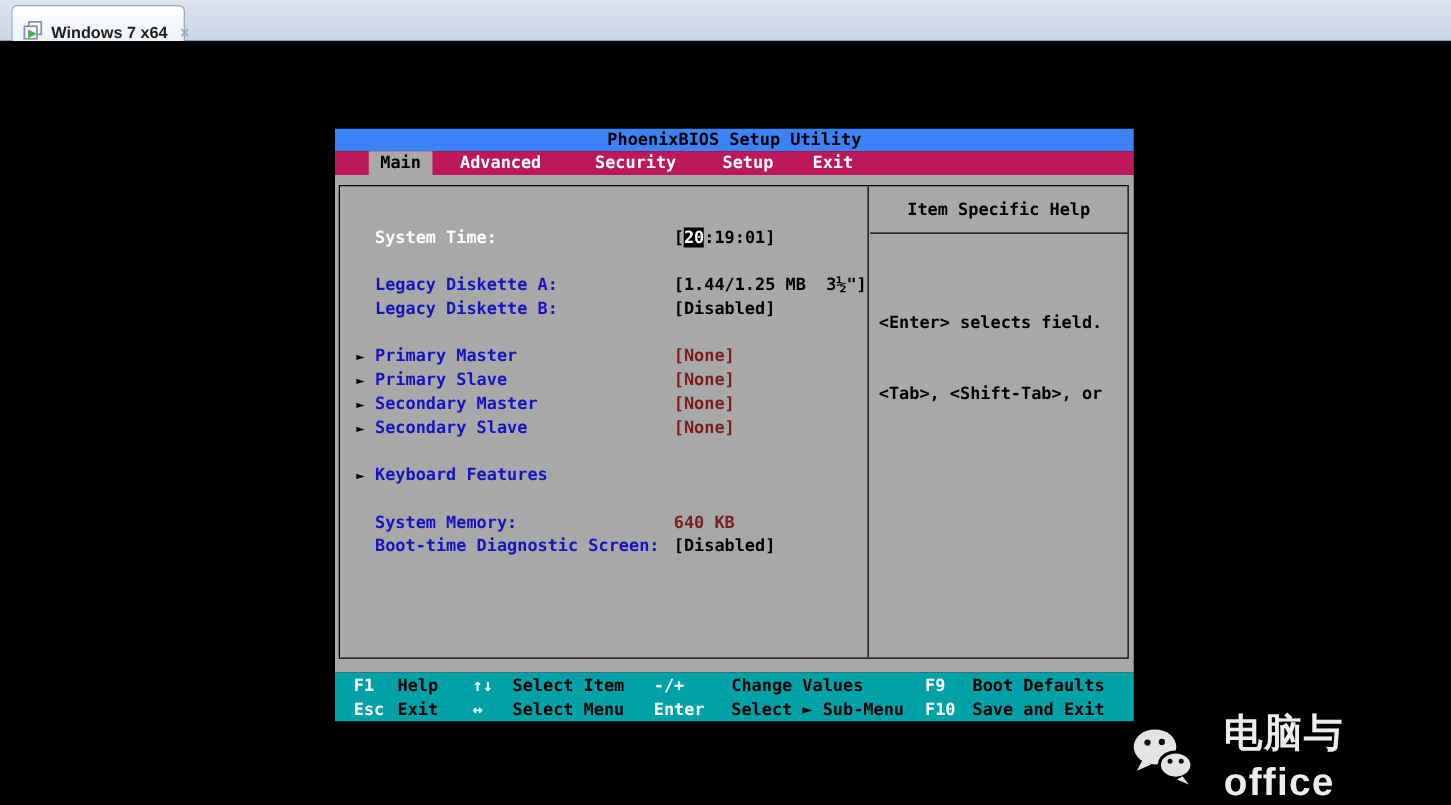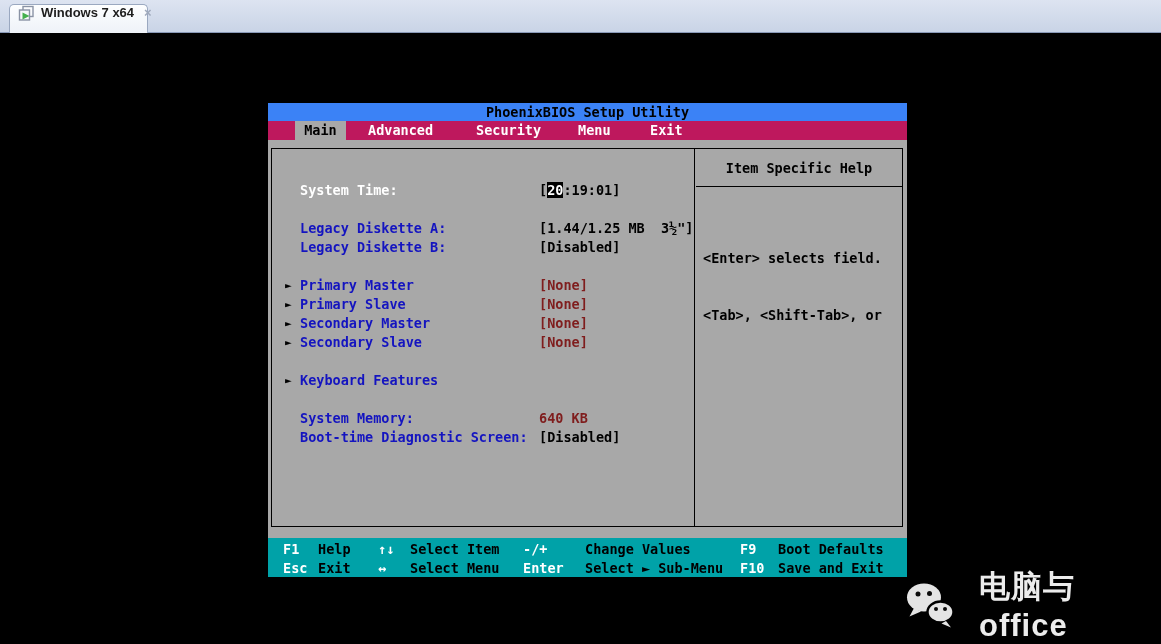--- a/index.html
+++ b/index.html
@@ -6,21 +6,21 @@
   html,body { width:1161px; height:644px; overflow:hidden; background:#000; }
   body { font-family:"DejaVu Sans Mono", monospace; position:relative; }
 
   
   .tab-bar { position:absolute; top:0; left:0; width:1161px; height:33px;
              background:linear-gradient(#dde4f1,#c9d4e6);
              border-bottom:1px solid #8a9ab8; }
   .tab { position:absolute; left:9px; top:4px; width:139px; height:29px;
          background:linear-gradient(#fdfeff,#eef2f8);
          border:1px solid #9aa8c0; border-bottom:none;
-         border-radius:5px 5px 0 0; display:flex; align-items:flex-start;
+         border-radius:5px 5px 0 0; display:flex; align-items:flex-end;
          padding:0 8px; gap:6px; cursor:default; }
   .tab-title { font-family:"Liberation Sans", sans-serif; font-weight:bold;
                font-size:13px; color:#1d1d1d; white-space:nowrap; }
   .tab-close { font-family:"Liberation Sans", sans-serif; font-weight:bold;
                font-size:13px; color:#9fa9bc; margin-left:4px; }
 
   
   .vm-screen { position:absolute; top:33px; left:0; width:1161px; height:611px;
                background:#000; }
 
@@ -103,21 +103,21 @@
 <div class="vm-screen">
 
   <div class="bios">
 
     <div class="bios-title">PhoenixBIOS Setup Utility</div>
 
     <div class="bios-menu">
       <span class="menu-item selected" id="mi0">Main</span>
       <span class="menu-item" id="mi1">Advanced</span>
       <span class="menu-item" id="mi2">Security</span>
-      <span class="menu-item" id="mi3">Menu</span>
+      <span class="menu-item" id="mi3">Setup</span>
       <span class="menu-item" id="mi4">Exit</span>
     </div>
 
     <div class="bios-body">
       <div class="content-box">
 
         <div class="left-panel">
           <div class="rows">
 
             <div class="row">

